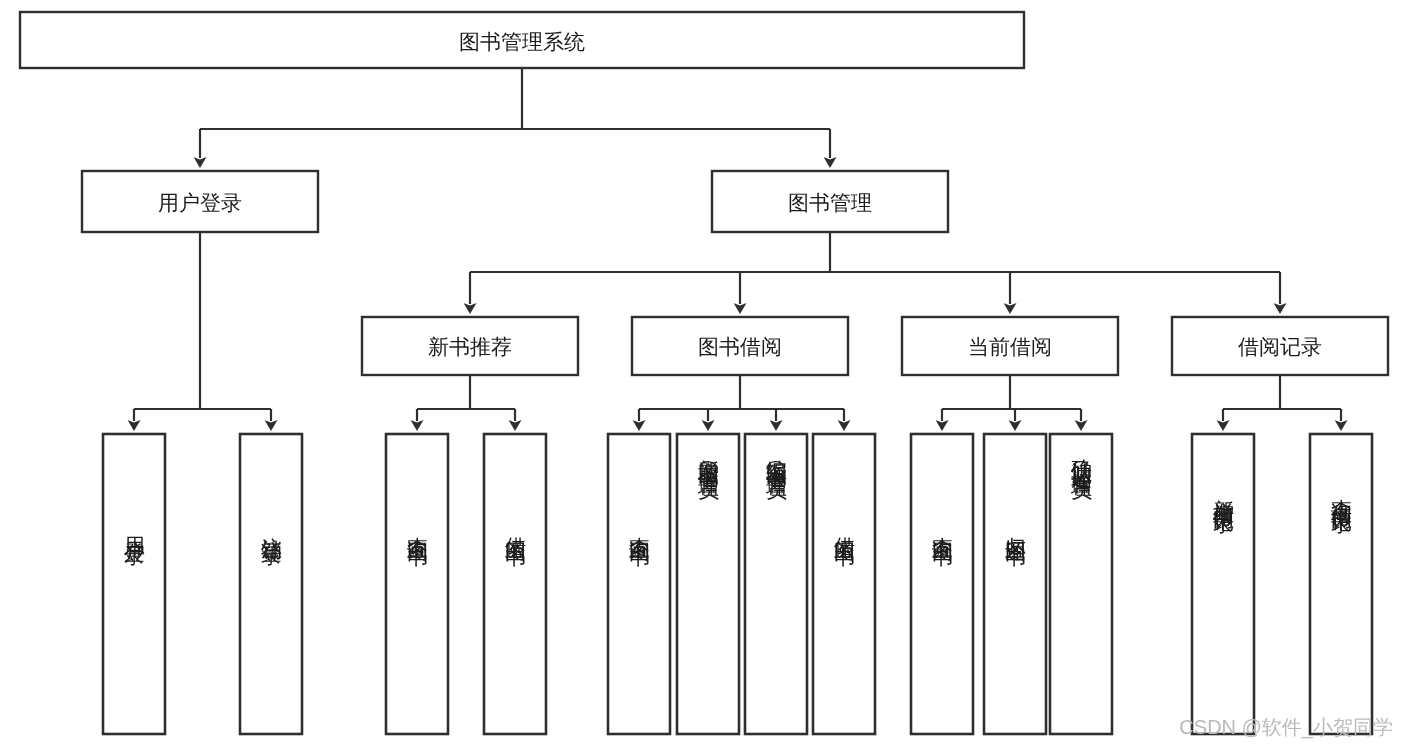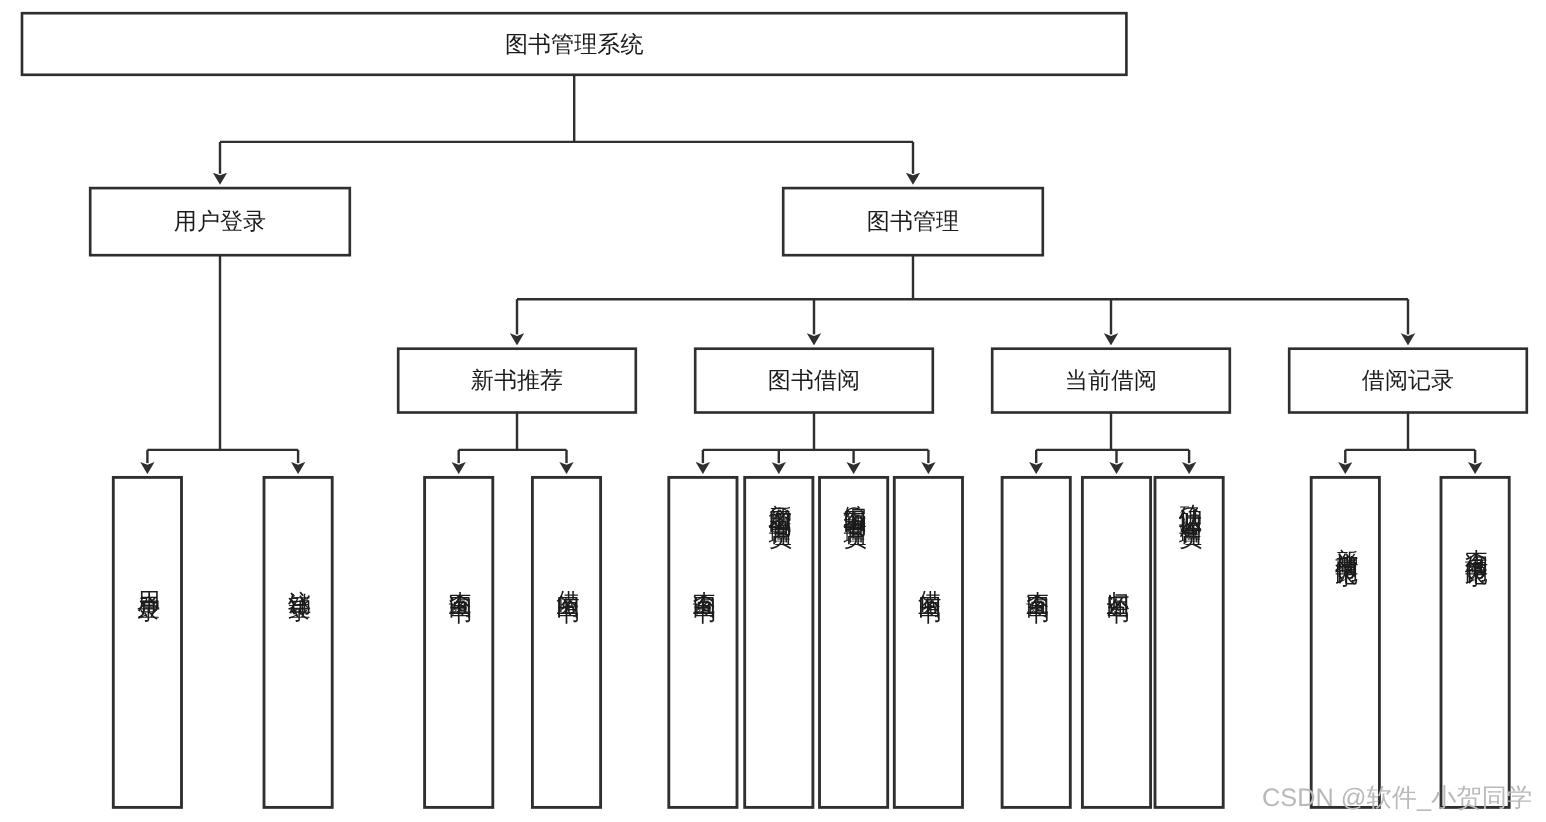--- a/index.html
+++ b/index.html
@@ -69,21 +69,21 @@
     line-height: 1.18;
     color: #1b1b1b;
     letter-spacing: 3px;
     white-space: nowrap;
   }
   .watermark {
     position: absolute;
     right: 12px;
     bottom: 6px;
     font-family: "Liberation Sans", "DejaVu Sans", sans-serif;
-    font-size: 23px;
+    font-size: 20px;
     color: #b9b9b9;
     white-space: nowrap;
     user-select: none;
   }
 </style>
 </head>
 <body>
 
 <div id="diagram-root">
 

